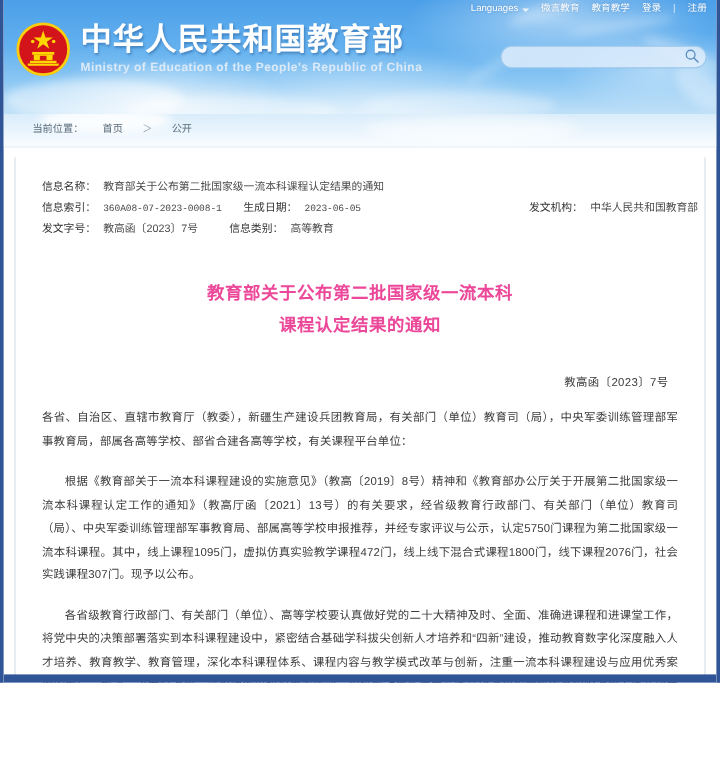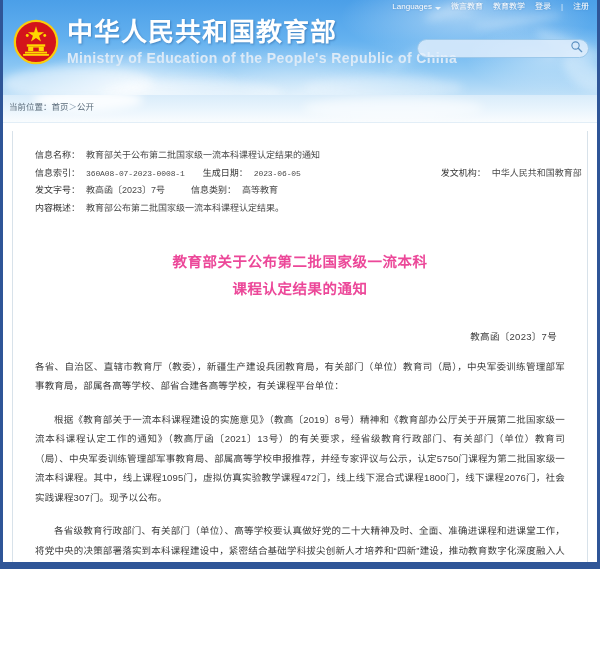--- a/index.html
+++ b/index.html
@@ -114,21 +114,21 @@
     font-size: 26px;
     font-weight: bold;
     color: #ffffff;
     letter-spacing: 1px;
     line-height: 1.1;
     text-shadow: 1px 1px 2px rgba(30,80,140,.45);
     white-space: nowrap;
   }
   #logo-en {
     font-family: "Liberation Sans", sans-serif;
-    font-size: 14px;
+    font-size: 10px;
     font-weight: bold;
     color: #dceaf7;
     letter-spacing: .4px;
     margin-top: 3px;
     white-space: nowrap;
   }
 
   
   #search-wrap {
     position: absolute;
@@ -176,27 +176,27 @@
     position:absolute; left: 30px; top: -6px; width: 110px; height: 22px;
     background: rgba(255,255,255,0.85); border-radius: 50%; filter: blur(4px);
   }
   #crumb-strip .cb2 {
     position:absolute; left: 300px; top: 2px; width: 180px; height: 22px;
     background: rgba(255,255,255,0.55); border-radius: 50%; filter: blur(5px);
   }
   #breadcrumb {
     position: relative;
     z-index: 2;
-    padding: 8px 0 0 6px;
+    padding: 8px 0 0 24px;
     font-size: 8.5px;
     color: #5a6b7a;
     line-height: 1;
     display: flex;
     align-items: center;
-    gap: 0;
+    gap: 16px;
     white-space: nowrap;
   }
   #breadcrumb a { color: #5a6b7a; text-decoration: none; }
   #breadcrumb .sep { color: #90a3b4; }
 
   
   #content {
     position: relative;
     margin: 8px 9px 0 9px;
     background: #ffffff;
@@ -371,24 +371,20 @@
         <span class="lbl">发文机构：</span>
         <span class="val">中华人民共和国教育部</span>
       </div>
       <div class="row">
         <span class="lbl">发文字号：</span>
         <span class="val">教高函〔2023〕7号</span>
         <span class="spacer-mid"></span>
         <span class="lbl">信息类别：</span>
         <span class="val">高等教育</span>
       </div>
-      <div class="row">
-        <span class="lbl">内容概述：</span>
-        <span class="val">教育部公布第二批国家级一流本科课程认定结果。</span>
-      </div>
     </div>
 
     <h1 id="doc-title">
       <span>教育部关于公布第二批国家级一流本科</span><br>
       <span>课程认定结果的通知</span>
     </h1>
 
     <div id="doc-number">教高函〔2023〕7号</div>
 
     <p class="para">各省、自治区、直辖市教育厅（教委），新疆生产建设兵团教育局，有关部门（单位）教育司（局），中央军委训练管理部军事教育局，部属各高等学校、部省合建各高等学校，有关课程平台单位：</p>

